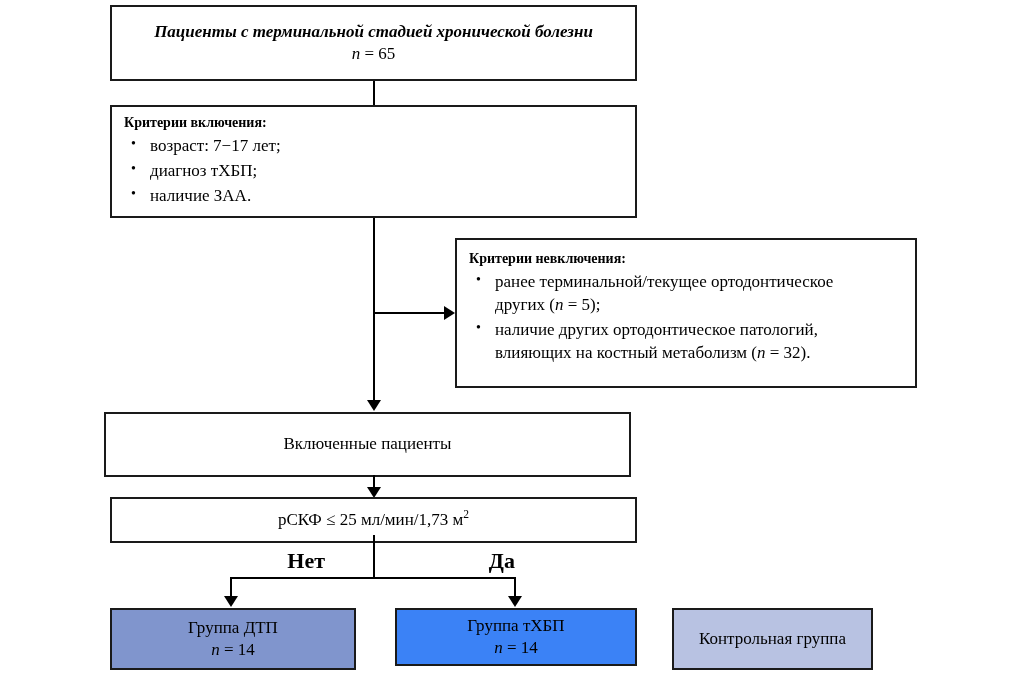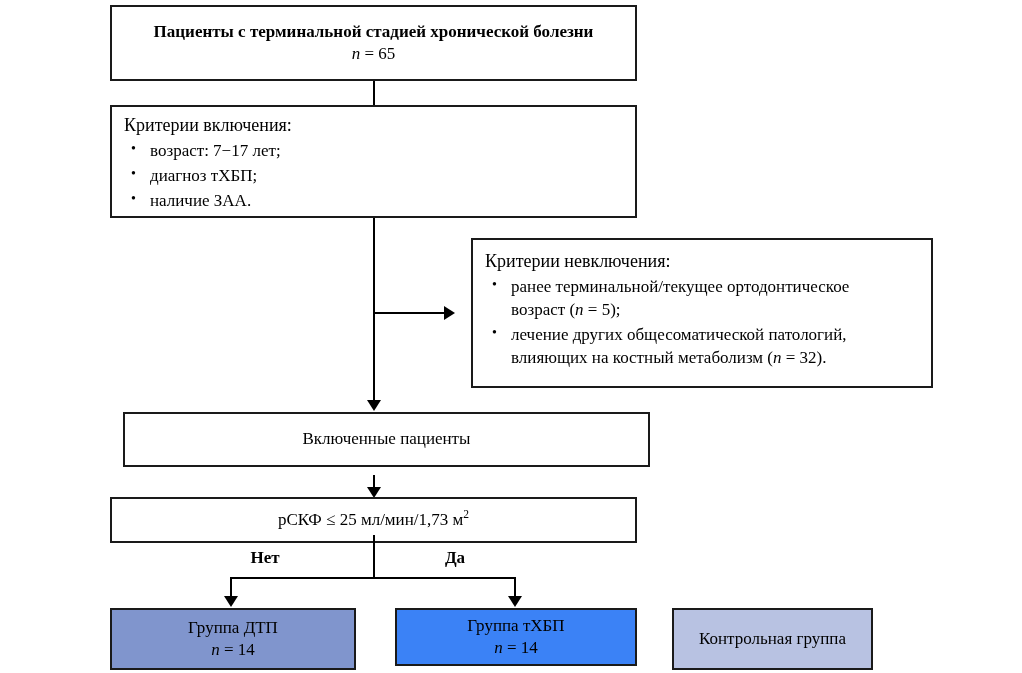--- a/index.html
+++ b/index.html
@@ -34,27 +34,28 @@
     flex-direction: column;
     justify-content: center;
   }
   .center-text {
     text-align: center;
     font-size: 17px;
     line-height: 1.32;
   }
   .center-text.bold {
     font-weight: bold;
+    font-style: italic;
   }
   .ital-n {
     font-style: italic;
   }
   .crit-title {
-    font-weight: normal;
-    font-size: 18px;
+    font-weight: bold;
+    font-size: 14px;
     margin: 0 0 3px 0;
     padding-left: 2px;
   }
   ul.crit-list {
     list-style: none;
     margin: 0;
     padding: 0;
   }
   ul.crit-list li {
     position: relative;
@@ -90,23 +91,23 @@
   }
   .arrow-right {
     position: absolute;
     width: 0; height: 0;
     border-top: 7px solid transparent;
     border-bottom: 7px solid transparent;
     border-left: 11px solid #000000;
   }
   .branch-label {
     position: absolute;
-    font-size: 17px;
+    font-size: 22px;
     font-weight: bold;
-    text-align: center;
+    text-align: right;
   }
   .sup {
     font-size: 0.68em;
     vertical-align: super;
     line-height: 0;
   }
 </style>
 </head>
 <body>
 
@@ -142,39 +143,39 @@
       </ul>
     </div>
   </div>
 
   <div class="vline" style="left:373px; top:218px; height:187px;"></div>
   <div class="arrow-down" style="left:367px; top:400px;"></div>
 
   <div class="hline" style="left:373px; top:312px; width:72px;"></div>
   <div class="arrow-right" style="left:444px; top:306px;"></div>
 
-  <div class="box" style="left:455px; top:238px; width:462px; height:150px;margin-left:16px;">
+  <div class="box" style="left:455px; top:238px; width:462px; height:150px;">
     <div style="position:absolute; left:10px; top:11px; right:8px;">
       <div class="crit-title">Критерии невключения:</div>
       <ul class="crit-list">
         <li>
           <span class="bullet">•</span>
           <span>ранее терминальной/текущее ортодонтическое</span><br>
-          <span>возраст (</span><span class="ital-n">n</span><span> = 5);</span>
-        </li>
-        <li>
-          <span class="bullet">•</span>
-          <span>лечение других общесоматической патологий,</span><br>
+          <span>других (</span><span class="ital-n">n</span><span> = 5);</span>
+        </li>
+        <li>
+          <span class="bullet">•</span>
+          <span>наличие других ортодонтическое патологий,</span><br>
           <span>влияющих на костный метаболизм (</span><span class="ital-n">n</span><span> = 32).</span>
         </li>
       </ul>
     </div>
   </div>
 
-  <div class="box" style="left:123px; top:412px; width:527px; height:55px;">
+  <div class="box" style="left:104px; top:412px; width:527px; height:65px;">
     <div class="box-inner">
       <div class="center-text">Включенные пациенты</div>
     </div>
   </div>
 
   <div class="vline" style="left:373px; top:475px; height:16px;"></div>
   <div class="arrow-down" style="left:367px; top:487px;"></div>
 
   <div class="box" style="left:110px; top:497px; width:527px; height:46px;">
     <div class="box-inner">

